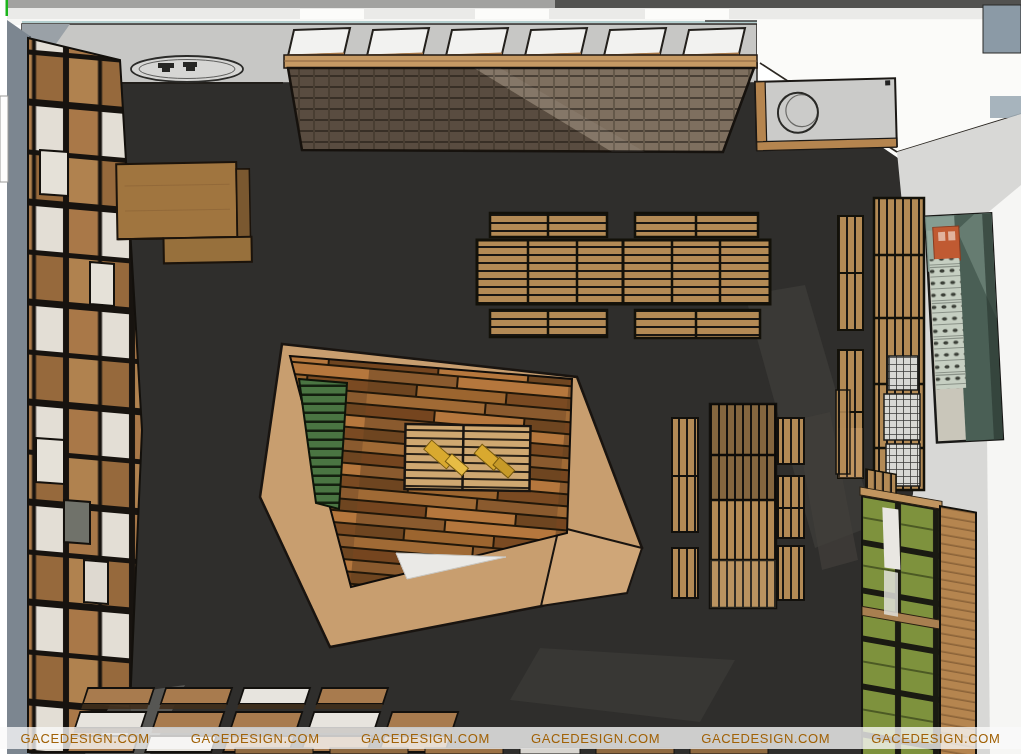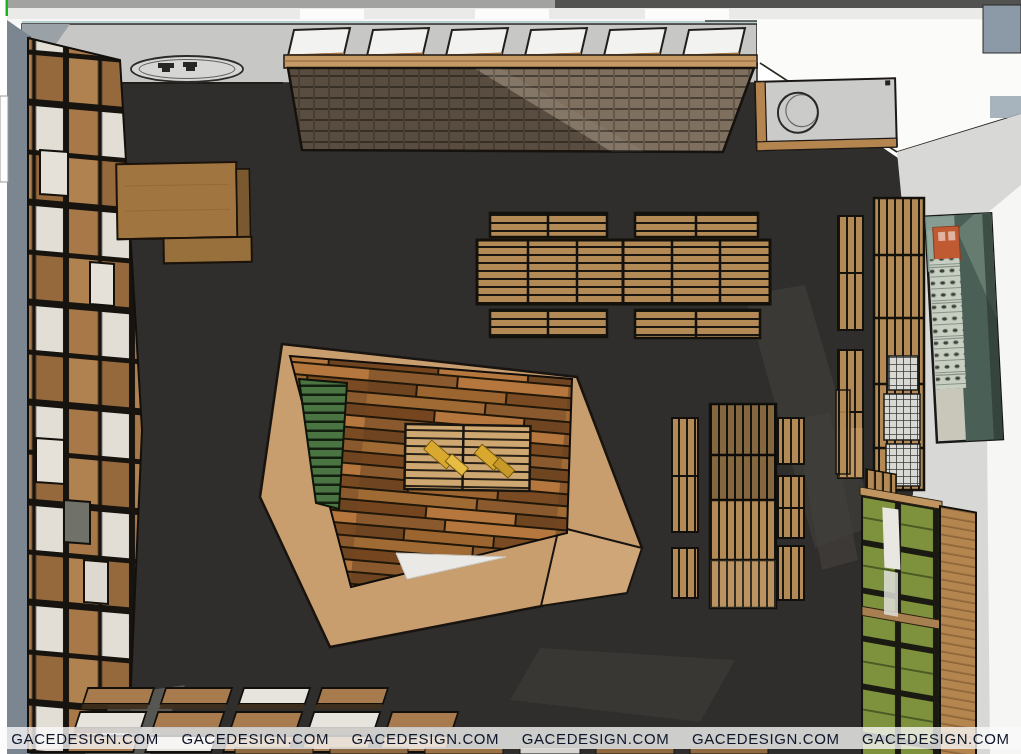--- a/index.html
+++ b/index.html
@@ -2,21 +2,21 @@
 <html><head>
 <meta charset="utf-8">
 <style>
   html,body{margin:0;padding:0;background:#fff;}
   #stage{position:relative;width:1021px;height:754px;overflow:hidden;background:#fff;
          font-family:"Liberation Sans",sans-serif;}
   #stage svg{display:block;position:absolute;left:0;top:0;}
   .watermark{position:absolute;left:0;top:727px;width:1021px;height:22px;
              background:rgba(250,250,250,.78);display:flex;align-items:center;
              justify-content:space-around;z-index:5;}
-  .watermark span{font-size:15px;letter-spacing:.6px;color:#0f172a;
+  .watermark span{font-size:13px;letter-spacing:.6px;color:#a16207;
                   font-family:"Liberation Sans",sans-serif;white-space:nowrap;}
 </style>
 </head>
 <body>
 
 <div id="stage">
 <svg width="1021" height="754" viewBox="0 0 1021 754">
 <defs>
   <pattern id="pCubes" width="66" height="100" patternUnits="userSpaceOnUse" patternTransform="skewY(5)">
     <rect width="66" height="100" fill="#17130f"></rect>

